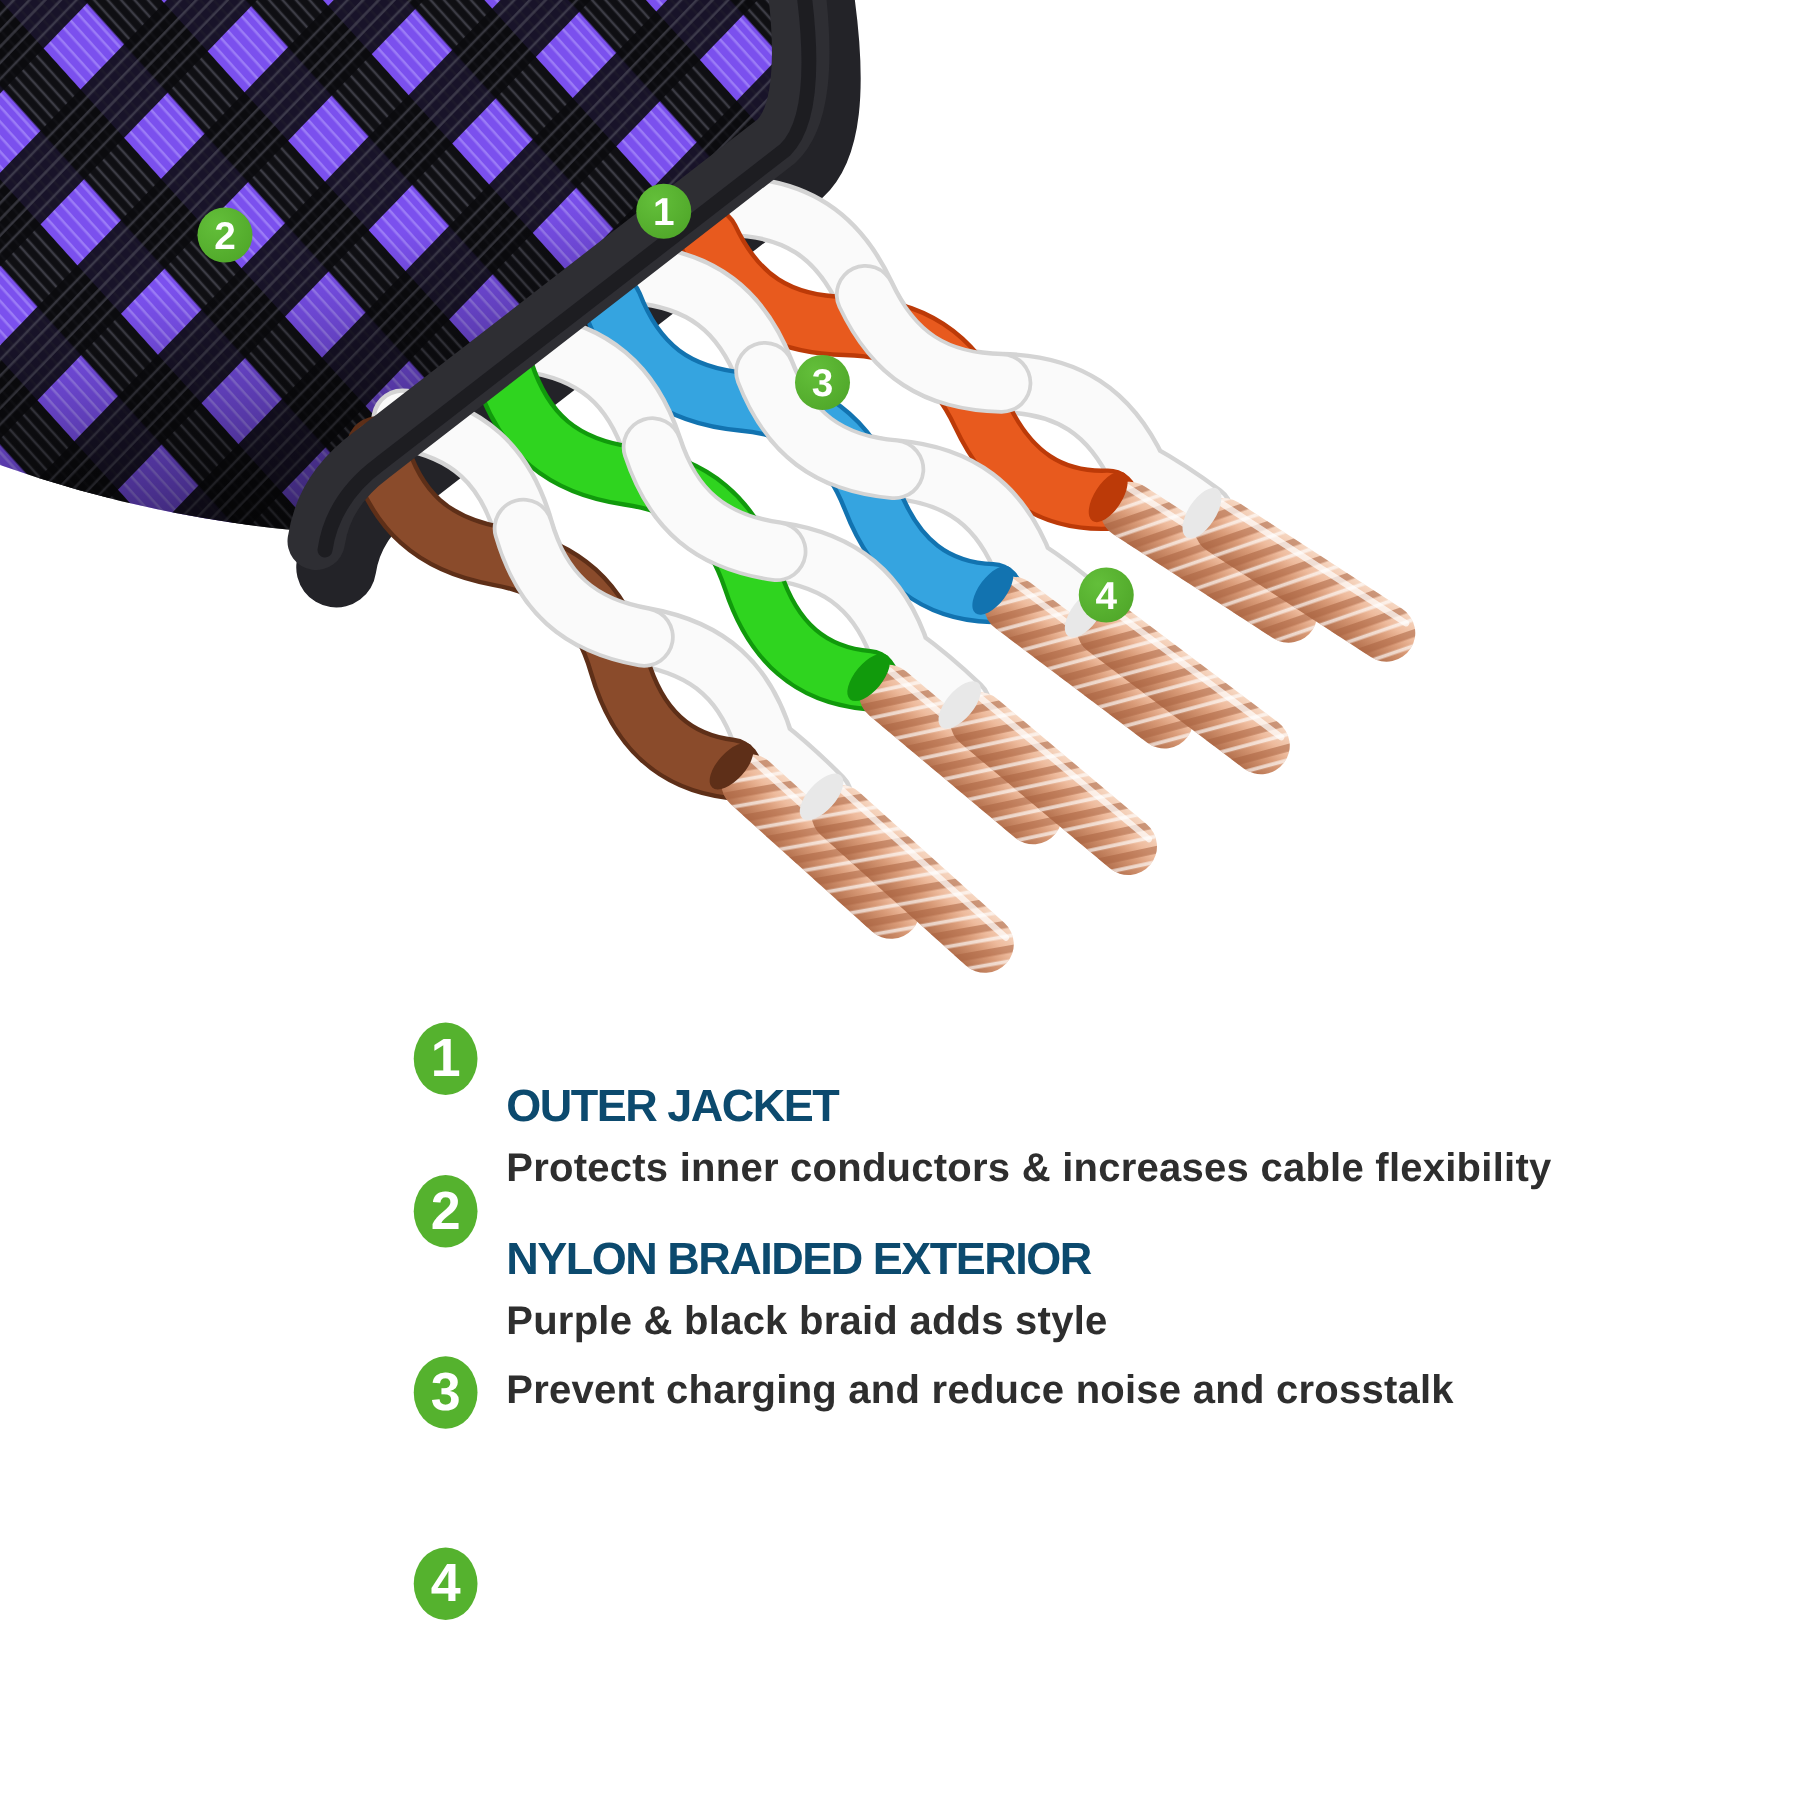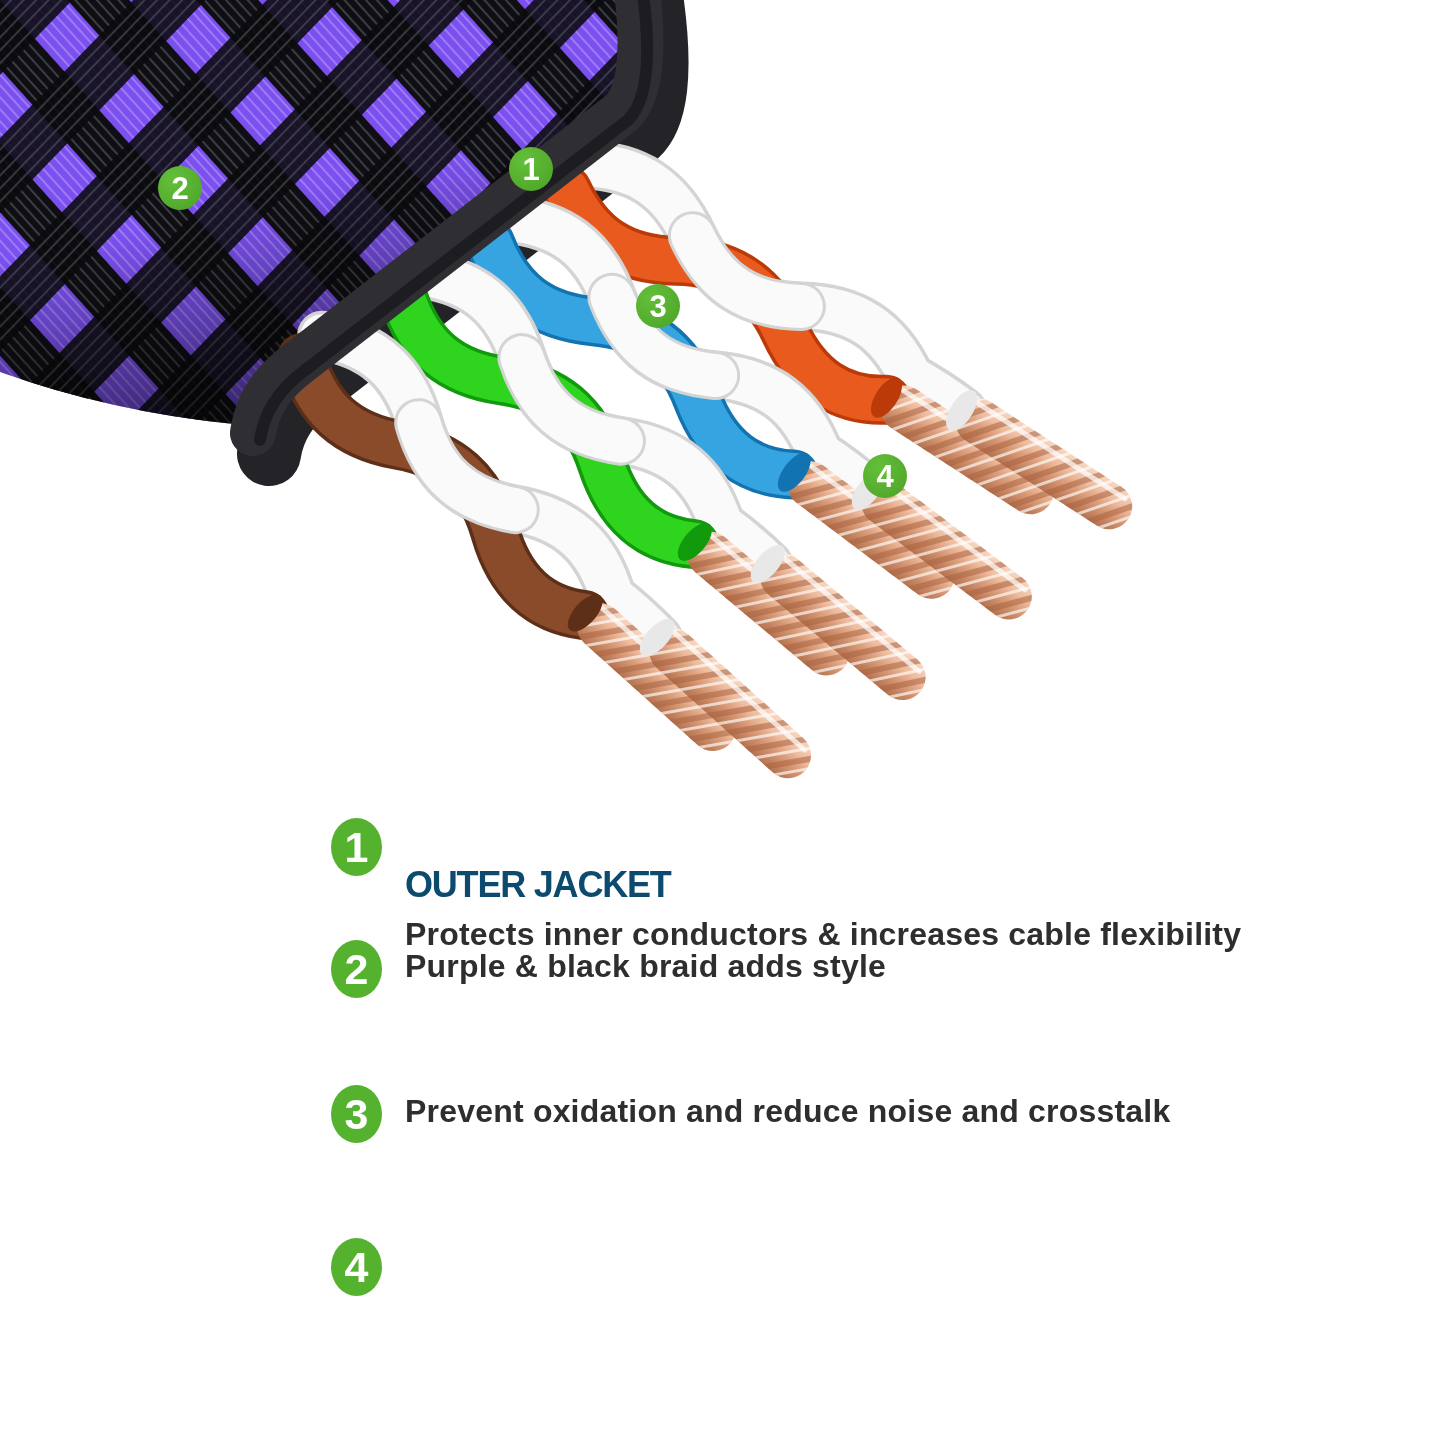--- a/index.html
+++ b/index.html
@@ -163,28 +163,29 @@
       <div class="legend-badge">1</div>
       <div class="legend-text">
         <div class="legend-title">OUTER JACKET</div>
         <div class="legend-desc">Protects inner conductors &amp; increases cable flexibility</div>
       </div>
     </div>
 
     <div class="legend-item li-2">
       <div class="legend-badge">2</div>
       <div class="legend-text">
+        <div class="legend-title">NYLON BRAIDED EXTERIOR</div>
         <div class="legend-desc">Purple &amp; black braid adds style</div>
       </div>
     </div>
 
     <div class="legend-item li-3">
       <div class="legend-badge">3</div>
       <div class="legend-text">
-        <div class="legend-desc">Prevent oxidation and reduce noise and crosstalk</div>
+        <div class="legend-desc">Prevent charging and reduce noise and crosstalk</div>
       </div>
     </div>
 
     <div class="legend-item li-4">
       <div class="legend-badge">4</div>
       <div class="legend-text">
       </div>
     </div>
 
   </div>

